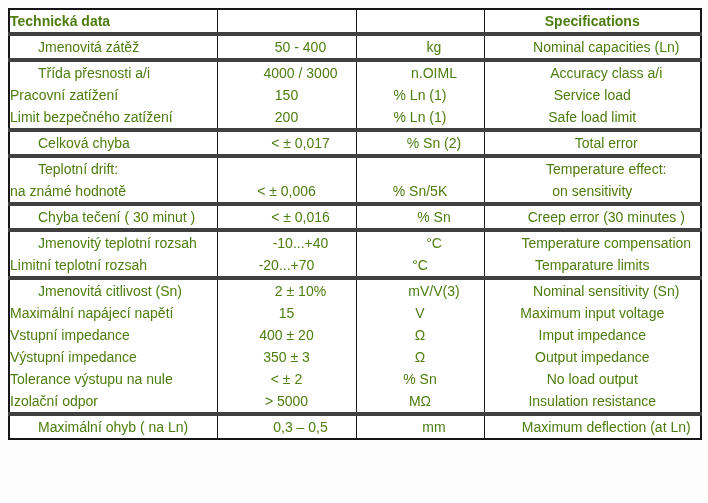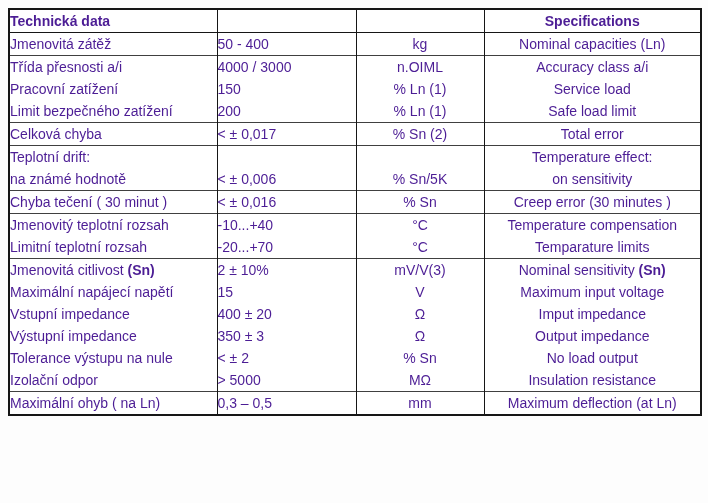--- a/index.html
+++ b/index.html
@@ -2,21 +2,21 @@
 <html><head>
 <meta charset="utf-8">
 <style>
   html, body { margin: 0; padding: 0; background: #ffffff; }
   .page {
     position: relative;
     width: 708px;
     height: 503px;
     background: #fdfdfd;
     font-family: "Liberation Sans", sans-serif;
-    color: #4c1d95;
+    color: #4d7c0f;
     overflow: hidden;
   }
   table.spec {
     position: absolute;
     left: 8px;
     top: 8px;
     width: 692px;
     border-collapse: collapse;
     table-layout: fixed;
     background: #ffffff;
@@ -24,26 +24,26 @@
   }
   table.spec td {
     height: 22px;
     padding: 0;
     font-size: 14px;
     line-height: 22px;
     white-space: nowrap;
     overflow: hidden;
   }
   td.c1 { text-align: left;  padding-left: 5px;  border-right: 1px solid #161616; }
-  td.c2 {                    border-right: 1px solid #161616; }
+  td.c2 { text-align: center;                    border-right: 1px solid #161616; }
   td.c3 { text-align: center;                    border-right: 1px solid #161616; margin-top: 20px; }
   td.c4 { text-align: center;  padding-left: 6px; }
   thead td { font-weight: bold; border-bottom: 1px solid #161616; }
-  tr.group-first td { border-top: 1px solid #404040; }
-  .b { font-weight: bold; }
+  tr.group-first td { border-top: 4px solid #404040; padding-left: 28px; }
+  .b { font-weight: normal; }
 </style>
 </head>
 <body>
 
 <div class="page">
   <table class="spec" id="spec-table">
     <colgroup>
       <col style="width:208px">
       <col style="width:139px">
       <col style="width:128px">

